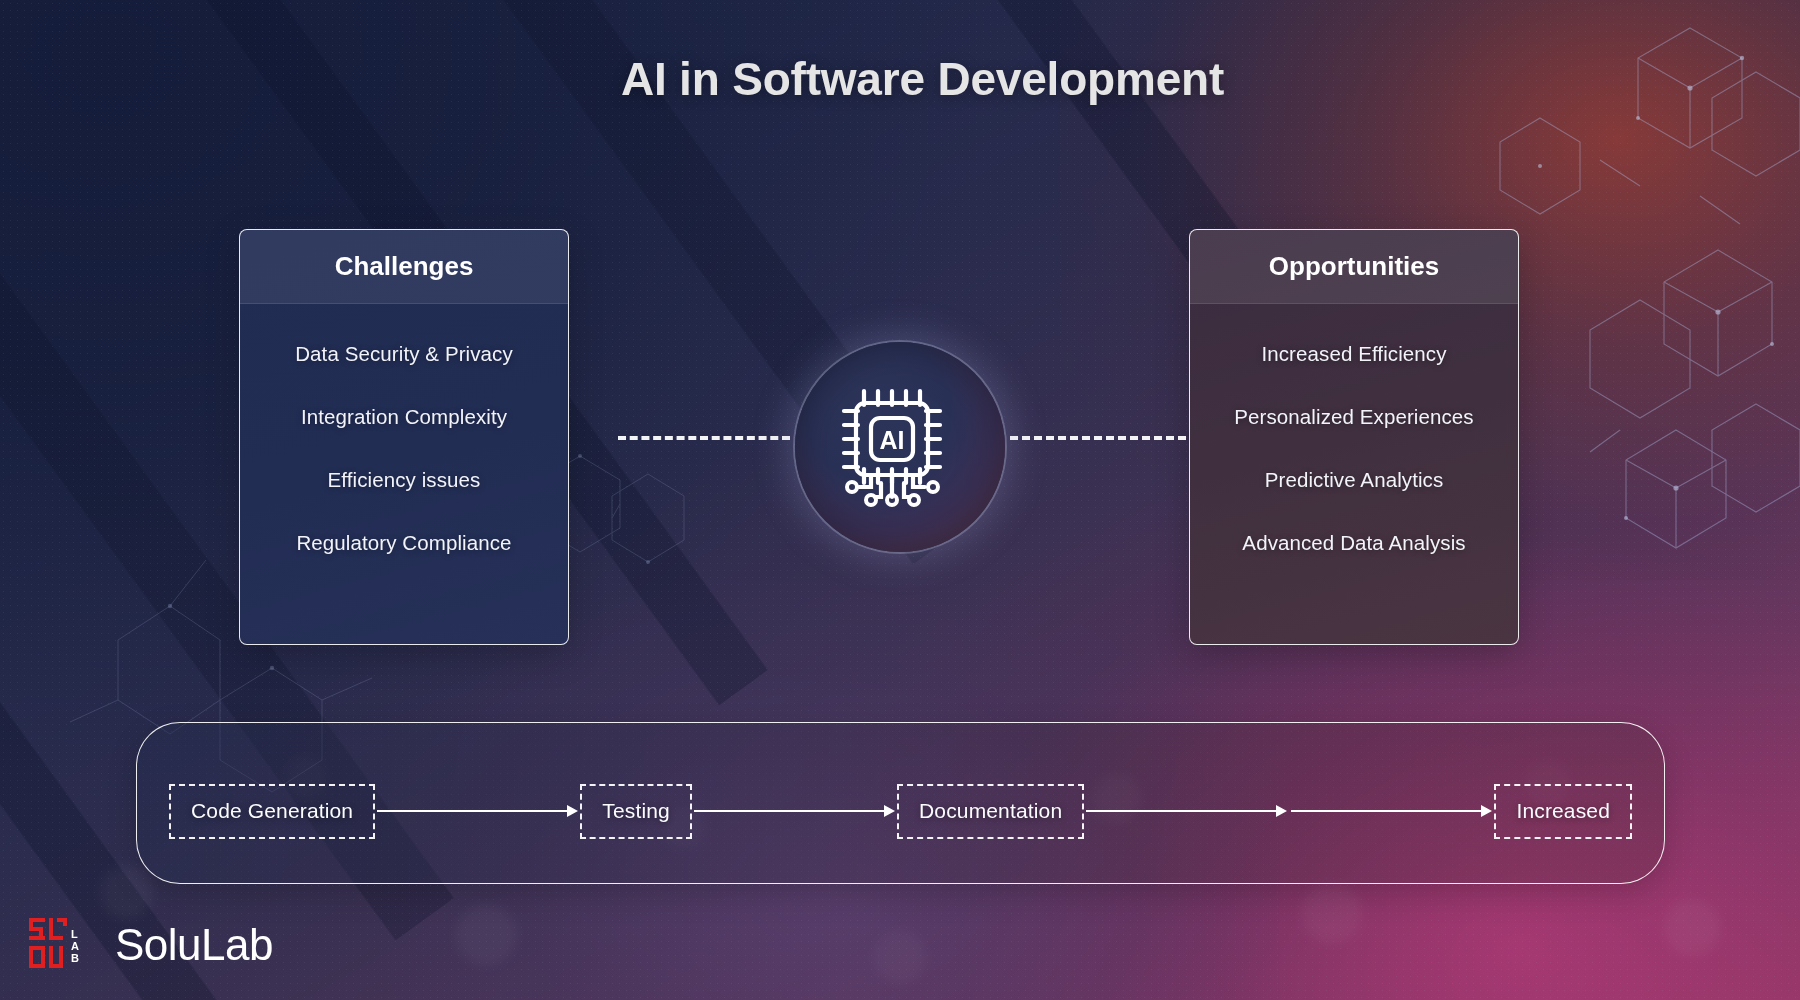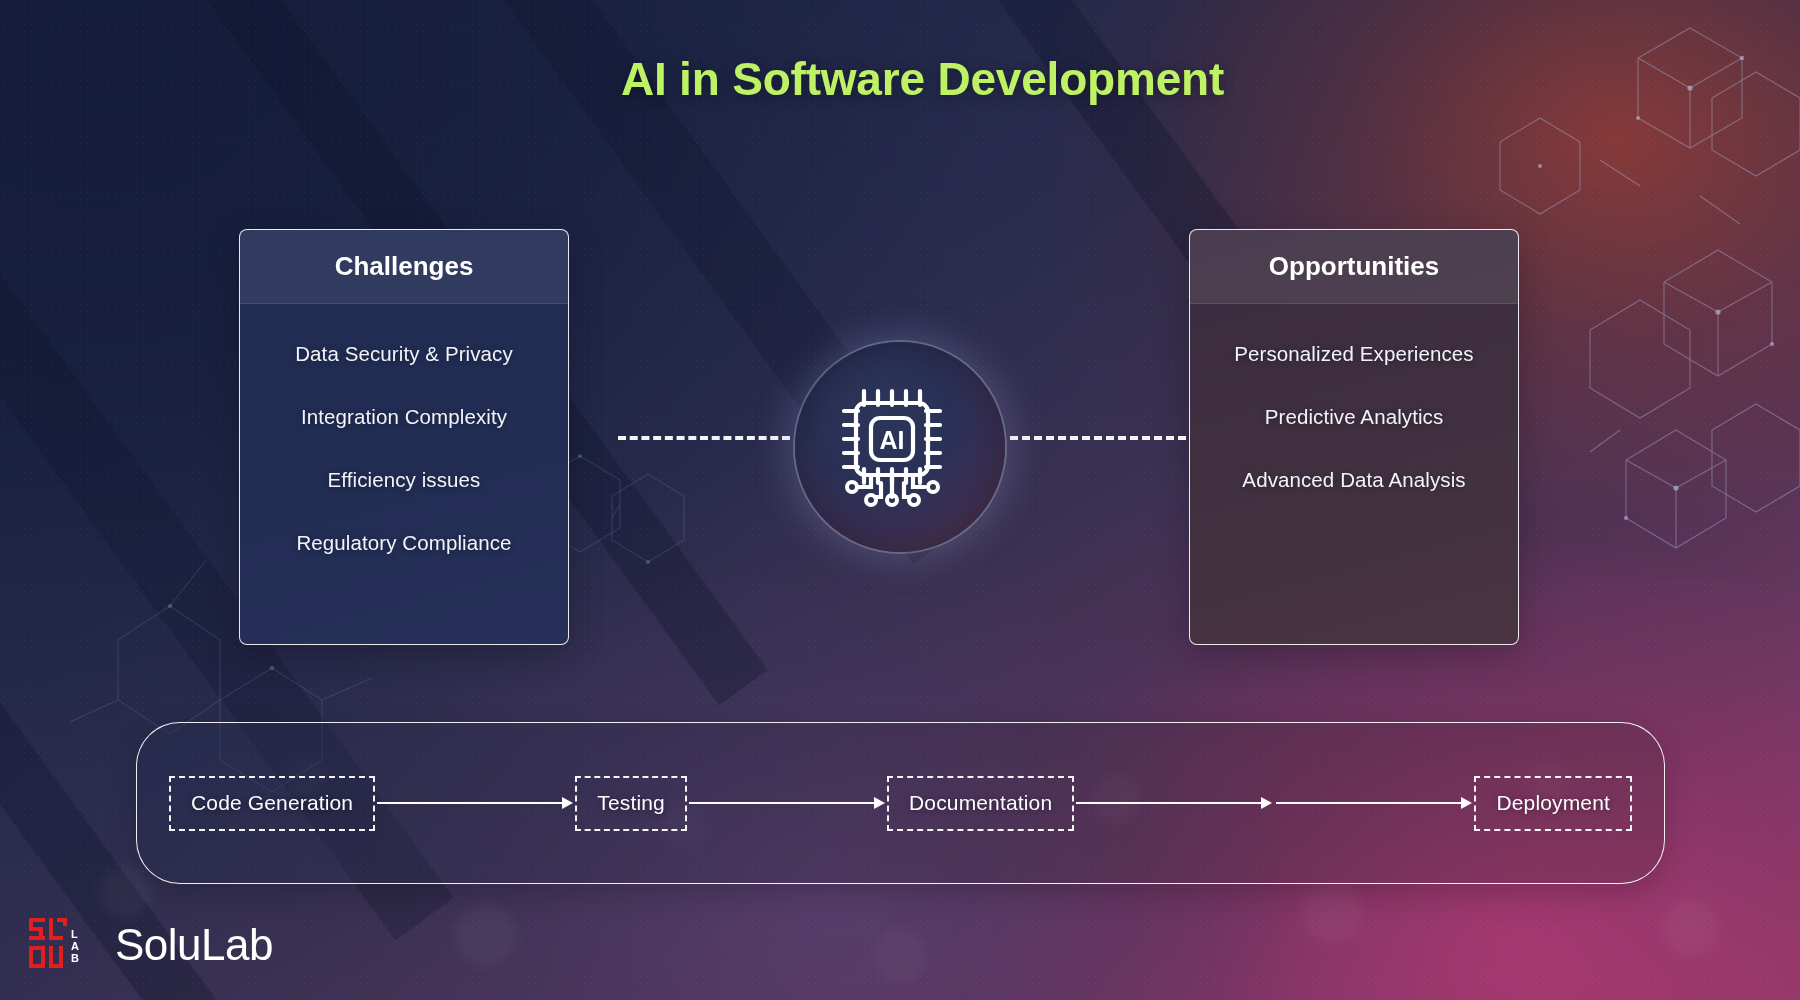--- a/index.html
+++ b/index.html
@@ -72,21 +72,21 @@
       radial-gradient(circle at 94% 80%, rgba(255,255,255,0.05) 0 28px, rgba(0,0,0,0) 29px);
     filter:blur(6px);
     opacity:.8;
   }
   .bg-hex{ position:absolute; inset:0; }
   .bg-net{ position:absolute; inset:0; }
 
   
   .title{
     position:absolute; top:52px; left:0; width:1800px;
-    text-align:center; color:#bef264;
+    text-align:center; color:#e5e5e5;
     font-size:46px; font-weight:bold; letter-spacing:-0.2px;
     text-shadow:0 2px 14px rgba(0,0,0,0.35);
     padding-left:45px;
   }
 
   
   .panel{
     position:absolute; top:229px; width:330px; height:416px;
     border:1.6px solid rgba(255,255,255,0.90);
     border-radius:8px; overflow:hidden;
@@ -128,21 +128,21 @@
 
   
   .pipeline{
     position:absolute; left:136px; top:722px; width:1529px; height:162px;
     border:1.6px solid rgba(255,255,255,0.92);
     border-radius:44px;
     background:linear-gradient(100deg, rgba(36,44,78,0.42) 0%, rgba(52,44,74,0.34) 40%, rgba(74,44,62,0.30) 72%, rgba(86,46,62,0.30) 100%);
     box-shadow:0 10px 30px rgba(0,0,0,0.18);
   }
   .pipe-row{
-    position:absolute; left:0; top:0; width:100%; height:100%;
+    position:absolute; left:0; top:8px; width:100%; height:100%;
     display:flex; align-items:center; justify-content:flex-start; padding:0 32px;
   }
   .stage{
     position:relative;
     border:2.5px dashed rgba(255,255,255,0.95);
     height:55px; display:flex; align-items:center; justify-content:center;
     padding:0 16px; flex:0 0 auto;
     color:#fbfcff; font-size:21px; letter-spacing:.15px;
     text-shadow:0 1px 6px rgba(0,0,0,0.4);
   }
@@ -232,20 +232,21 @@
     <div class="panel-item">Data Security &amp; Privacy</div>
     <div class="panel-item">Integration Complexity</div>
     <div class="panel-item">Efficiency issues</div>
     <div class="panel-item">Regulatory Compliance</div>
   </div>
 </div>
 
 <div class="panel right">
   <div class="panel-head">Opportunities</div>
   <div class="panel-body">
+    <div class="panel-item">Increased Efficiency</div>
     <div class="panel-item">Personalized Experiences</div>
     <div class="panel-item">Predictive Analytics</div>
     <div class="panel-item">Advanced Data Analysis</div>
   </div>
 </div>
 
 <div class="connector left"></div>
 <div class="connector right"></div>
 
 <div class="hub">
@@ -306,21 +307,21 @@
         <div class="bar"></div>
         <div class="head"></div>
       </div>
 
     <div class="arrow">
         <div class="bar"></div>
         <div class="head"></div>
       </div>
 
     <div class="stage">
-      <span>Deployment</span>
+      <span>Increased</span>
     </div>
   </div>
 </div>
 
 <div class="logo">
   <div class="logo-mark">
     <svg width="60" height="58" viewBox="0 0 60 58">
       <g fill="#e02020">
 
         <rect x="2" y="2" width="16" height="4"></rect>

